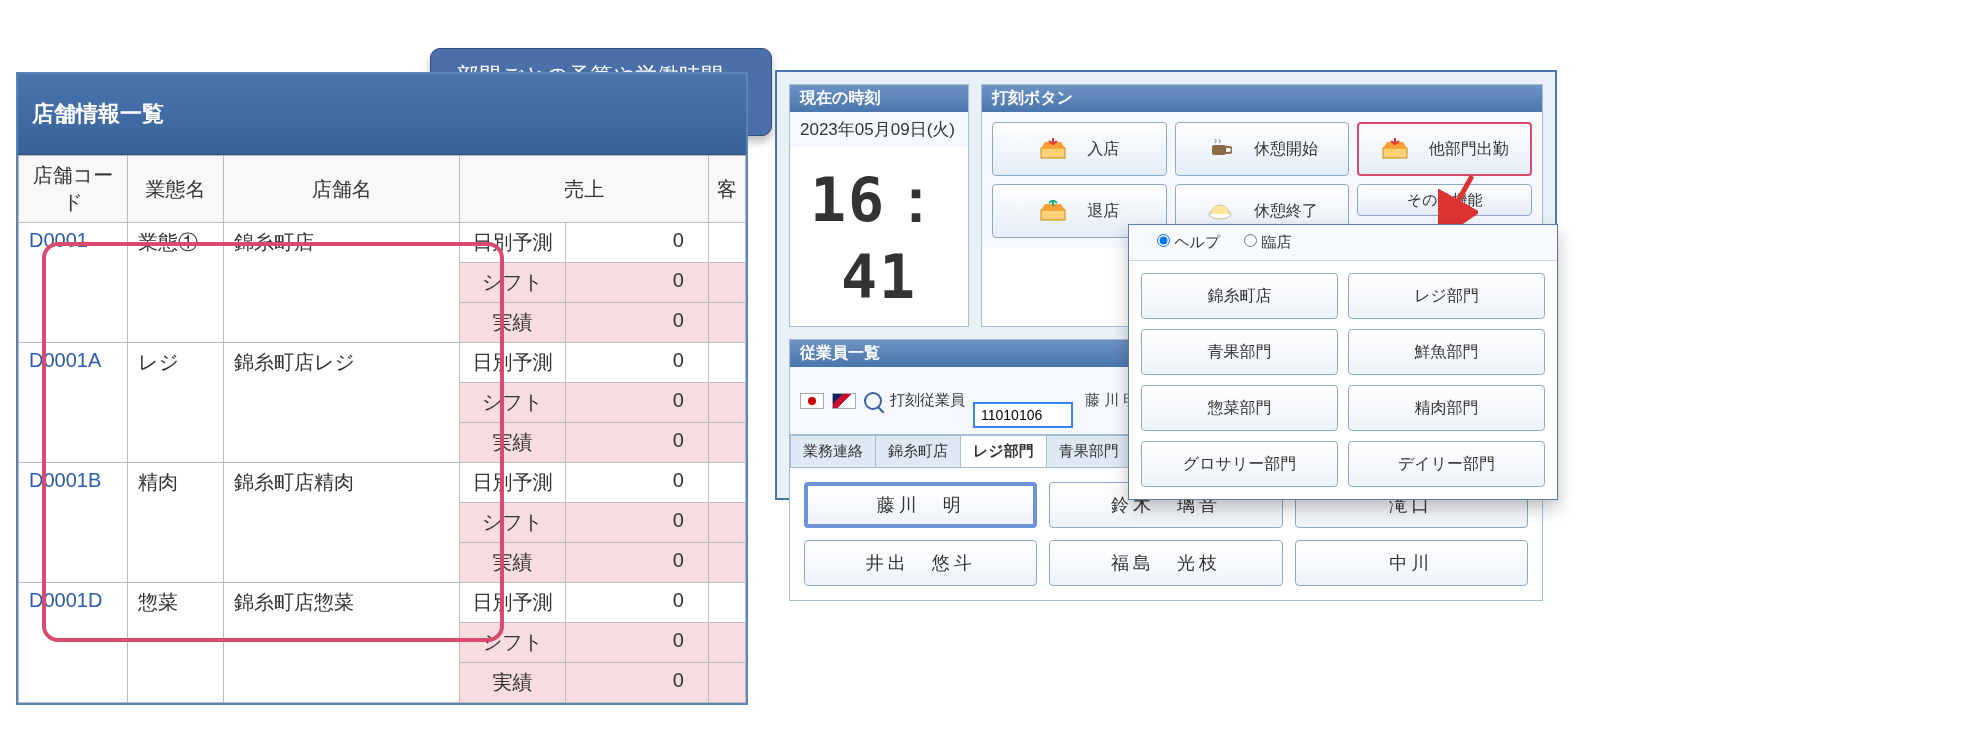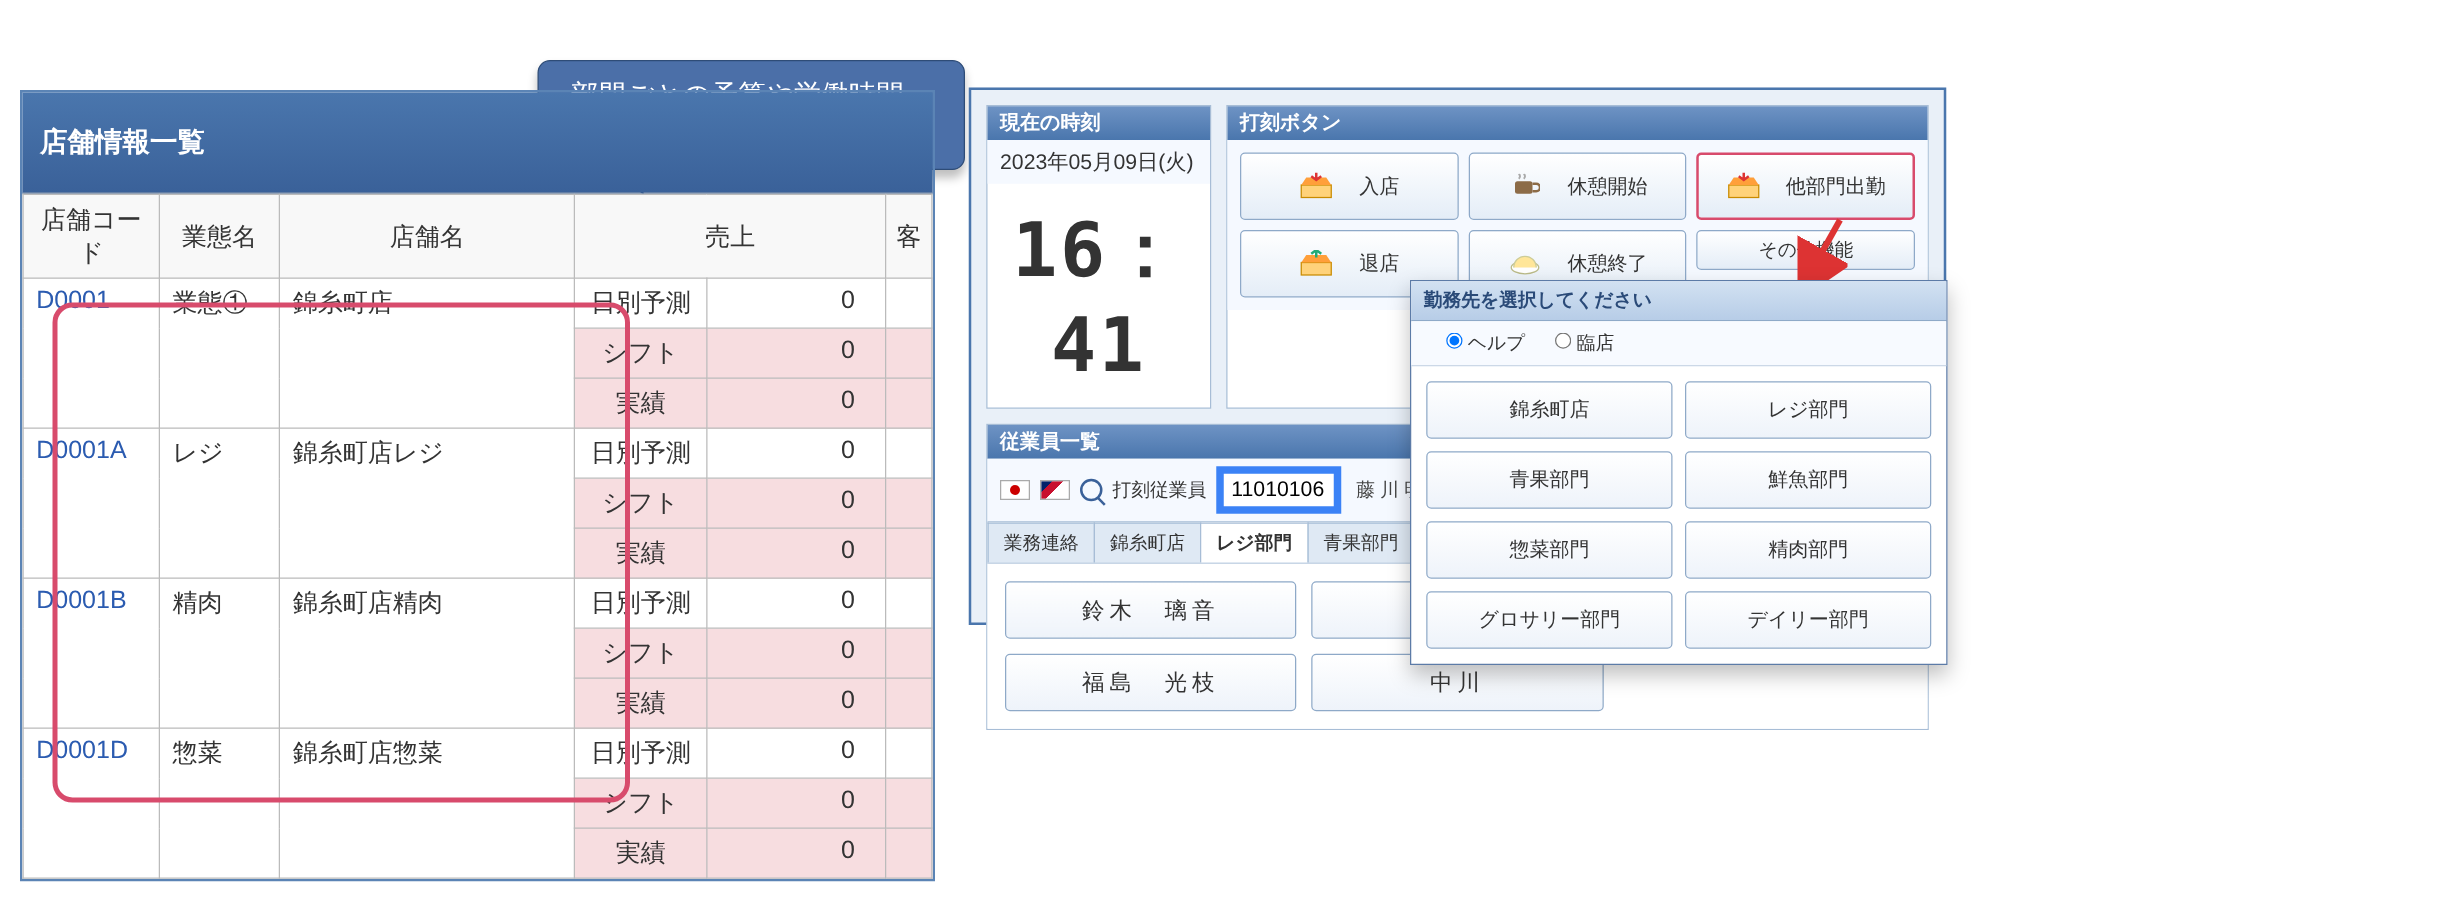--- a/index.html
+++ b/index.html
@@ -185,21 +185,21 @@
     gap: 8px;
     border-bottom: 1px solid #a7bdd6;
     font-size: 15px;
   }
   .flag { width: 24px; height: 16px; display: inline-block; }
   .flag-jp { background: #fff; border: 1px solid #aaa; position: relative; }
   .flag-jp::after { content:""; position:absolute; width:8px; height:8px; background:#c00; border-radius:50%; left:7px; top:3px; }
   .flag-uk { background: linear-gradient(135deg,#012169 25%,#c8102e 25%,#c8102e 50%,#fff 50%); border:1px solid #aaa; }
   .mag { width:18px;height:18px;border:2px solid #3a6199;border-radius:50%;position:relative; }
   .mag::after { content:""; position:absolute; width:2px;height:8px;background:#3a6199; left:14px; top:12px; transform:rotate(-45deg); }
-  .emp-input { border:6px solid #3b82f6; padding:3px 6px; width:100px; font-size:17px; }
+  .emp-input { border:2px solid #3b82f6; padding:3px 6px; width:100px; font-size:14px;margin-top:29px; }
   .emp-name-disp { color:#444; font-size:15px; margin-left:4px; }
   .tabs { display:flex; border-bottom:1px solid #a7bdd6; background:#dfe9f4; }
   .tab { padding:6px 12px; font-size:15px; border:1px solid #a7bdd6; border-bottom:none; background:#dfe9f4; cursor:pointer; margin-right:-1px; }
   .tab.active { background:#fff; font-weight:bold; }
   .emp-grid { display:grid; grid-template-columns:repeat(3,1fr); gap:12px; padding:14px; background:#fff; }
   .emp-btn { border:1px solid #8ea9c8; background:linear-gradient(#ffffff,#eef3fa); border-radius:4px; height:46px; display:flex; align-items:center; justify-content:center; font-size:18px; cursor:pointer; letter-spacing:4px; }
   .emp-btn.selected { border:4px solid #6e93d9; }
   
   .wp-popup {
     position: absolute;
@@ -437,41 +437,41 @@
         <span class="emp-name-disp">藤 川 明</span>
       </div>
       <div class="tabs" id="tab-row">
           <div class="tab">業務連絡</div>
           <div class="tab">錦糸町店</div>
           <div class="tab active">レジ部門</div>
           <div class="tab">青果部門</div>
           <div class="tab">鮮魚部門</div>
         </div>
       <div class="emp-grid" id="emp-grid">
+          <div class="emp-btn selected">藤川　明</div>
           <div class="emp-btn">鈴木　璃音</div>
           <div class="emp-btn">滝口</div>
           <div class="emp-btn">井出　悠斗</div>
           <div class="emp-btn">福島　光枝</div>
           <div class="emp-btn">中川</div>
         </div>
     </div>
   </div>
 </div>
 
 <svg class="red-arrow" viewBox="0 0 40 60">
   <defs>
       <marker id="ah" markerWidth="10" markerHeight="10" refX="6" refY="5" orient="auto">
     <path d="M0,0 L10,5 L0,10 z" fill="#d33"></path>
   </marker>
     </defs>
   <path d="M34 2 L6 52" stroke="#d33" stroke-width="5" fill="none" marker-end="url(#ah)"></path>
 </svg>
 
 <div class="wp-popup">
-  <div class="wp-header">勤務先を選択してください</div>
   <div class="wp-radios">
     <label><input type="radio" name="wp" checked="" style=""> <span>ヘルプ</span></label>
     <label><input type="radio" name="wp" style=""> <span>臨店</span></label>
   </div>
   <div class="wp-grid" id="wp-grid">
       <div class="wp-btn">錦糸町店</div>
       <div class="wp-btn">レジ部門</div>
       <div class="wp-btn">青果部門</div>
       <div class="wp-btn">鮮魚部門</div>
       <div class="wp-btn">惣菜部門</div>

